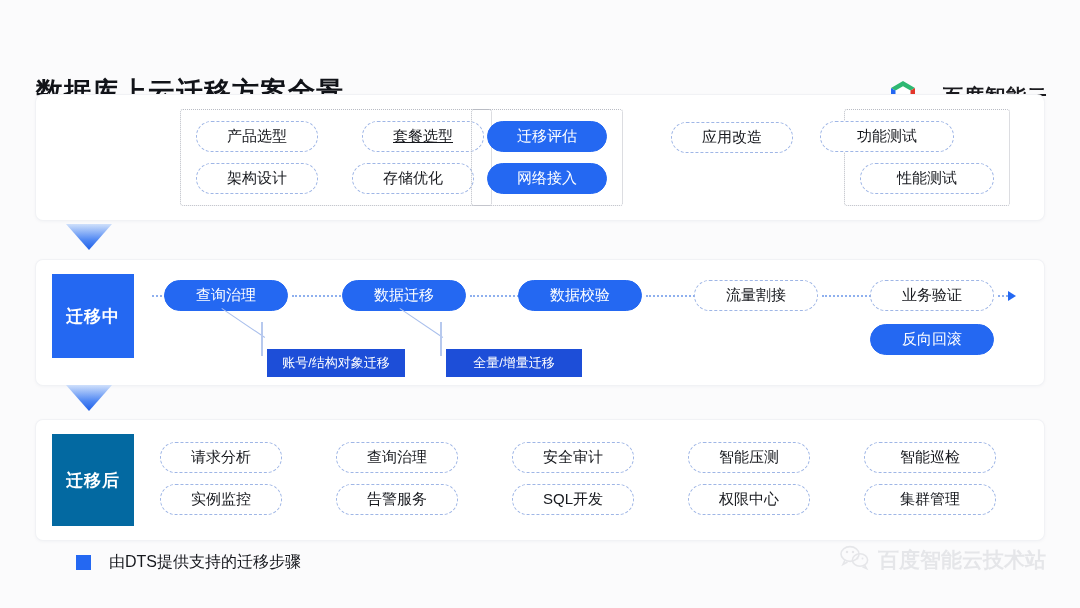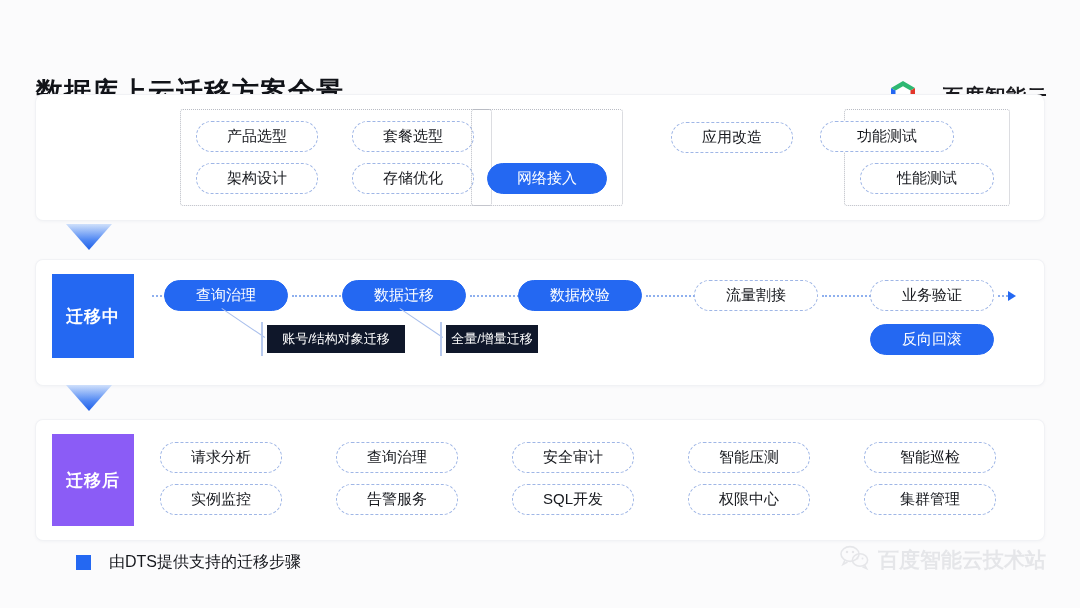--- a/index.html
+++ b/index.html
@@ -27,21 +27,21 @@
   #row1{top:95px;height:125px;}
   #row2{top:260px;height:125px;}
   #row3{top:420px;height:120px;}
   .stage-label{
     position:absolute;left:16px;top:14px;width:82px;
     display:flex;align-items:center;justify-content:center;
     color:#fff;font-size:17px;font-weight:bold;letter-spacing:1px;
   }
   #row1 .stage-label{height:97px;background:#1656c4;}
   #row2 .stage-label{height:84px;background:#2468f2;}
-  #row3 .stage-label{height:92px;background:#8b5cf6;}
+  #row3 .stage-label{height:92px;background:#0369a1;}
   
   .pill{
     position:absolute;height:31px;border-radius:16px;
     display:flex;align-items:center;justify-content:center;
     font-size:15px;white-space:nowrap;box-sizing:border-box;
   }
   .pill.outline{
     background:#fff;border:1px dashed #9fb6e6;color:#16181d;
   }
   .pill.solid{
@@ -53,23 +53,23 @@
   
   .dots{
     position:absolute;height:0;border-top:2px dotted #8fb0ee;
   }
   .arrow-right{
     position:absolute;width:0;height:0;
     border-top:5px solid transparent;border-bottom:5px solid transparent;
     border-left:8px solid #2468f2;
   }
   .callout{
-    position:absolute;height:28px;background:#0f172a;
+    position:absolute;height:28px;background:#1d4ed8;
     display:flex;align-items:center;justify-content:center;
-    color:#ffffff;font-size:13px;white-space:nowrap;box-sizing:border-box;
+    color:#ffffff;font-size:13px;white-space:nowrap;box-sizing:border-box;margin-top:24px;
   }
   .callout-bar{position:absolute;width:2px;background:#b7c9ee;}
   .leader{position:absolute;height:1px;background:#a9bfec;transform-origin:0 0;}
   
   .step-arrow{
     position:absolute;width:46px;height:26px;
     background:linear-gradient(180deg,#cfe0fb 0%,#4f87f3 62%,#1f5fe8 100%);
     clip-path:polygon(0 0,100% 0,50% 100%);
   }
   
@@ -99,24 +99,25 @@
     </span>
     <span class="brand-text">百度智能云</span>
   </div>
 </div>
 
 <div class="card" id="row1">
 
   <div class="group-box" style="left:144px;top:14px;width:312px;height:97px;"></div>
   <div class="pill outline" style="left:160px;top:26px;width:122px;">产品选型</div>
   <div class="pill outline" style="left:160px;top:68px;width:122px;">架构设计</div>
-  <div class="pill outline" style="left:316px;top:26px;width:122px;">套餐选型</div>
+  <div class="pill outline" style="left:326px;top:26px;width:122px;text-decoration:underline;">套餐选型</div>
   <div class="pill outline" style="left:316px;top:68px;width:122px;">存储优化</div>
 
   <div class="group-box" style="left:435px;top:14px;width:152px;height:97px;"></div>
+  <div class="pill solid" style="left:451px;top:26px;width:120px;">迁移评估</div>
   <div class="pill solid" style="left:451px;top:68px;width:120px;">网络接入</div>
 
   <div class="pill outline" style="left:635px;top:27px;width:122px;">应用改造</div>
 
   <div class="group-box" style="left:808px;top:14px;width:166px;height:97px;"></div>
   <div class="pill outline" style="left:784px;top:26px;width:134px;">功能测试</div>
   <div class="pill outline" style="left:824px;top:68px;width:134px;">性能测试</div>
 </div>
 
 <div class="step-arrow" style="left:66px;top:224px;"></div>
@@ -138,21 +139,21 @@
   <div class="arrow-right" style="left:972px;top:31px;"></div>
 
   <div class="pill solid" style="left:834px;top:64px;width:124px;">反向回滚</div>
 
   <div class="leader" style="left:186px;top:48px;width:52px;transform:rotate(34deg);"></div>
   <div class="callout-bar" style="left:225px;top:62px;height:34px;"></div>
   <div class="callout" style="left:231px;top:65px;width:138px;">账号/结构对象迁移</div>
 
   <div class="leader" style="left:364px;top:48px;width:52px;transform:rotate(34deg);"></div>
   <div class="callout-bar" style="left:404px;top:62px;height:34px;"></div>
-  <div class="callout" style="left:410px;top:65px;width:92px;">全量/增量迁移</div>
+  <div class="callout" style="left:410px;top:65px;width:136px;">全量/增量迁移</div>
 </div>
 
 <div class="step-arrow" style="left:66px;top:385px;"></div>
 
 <div class="card" id="row3">
   <div class="stage-label">迁移后</div>
 
   <div class="pill outline" style="left:124px;top:22px;width:122px;">请求分析</div>
   <div class="pill outline" style="left:124px;top:64px;width:122px;">实例监控</div>
 

